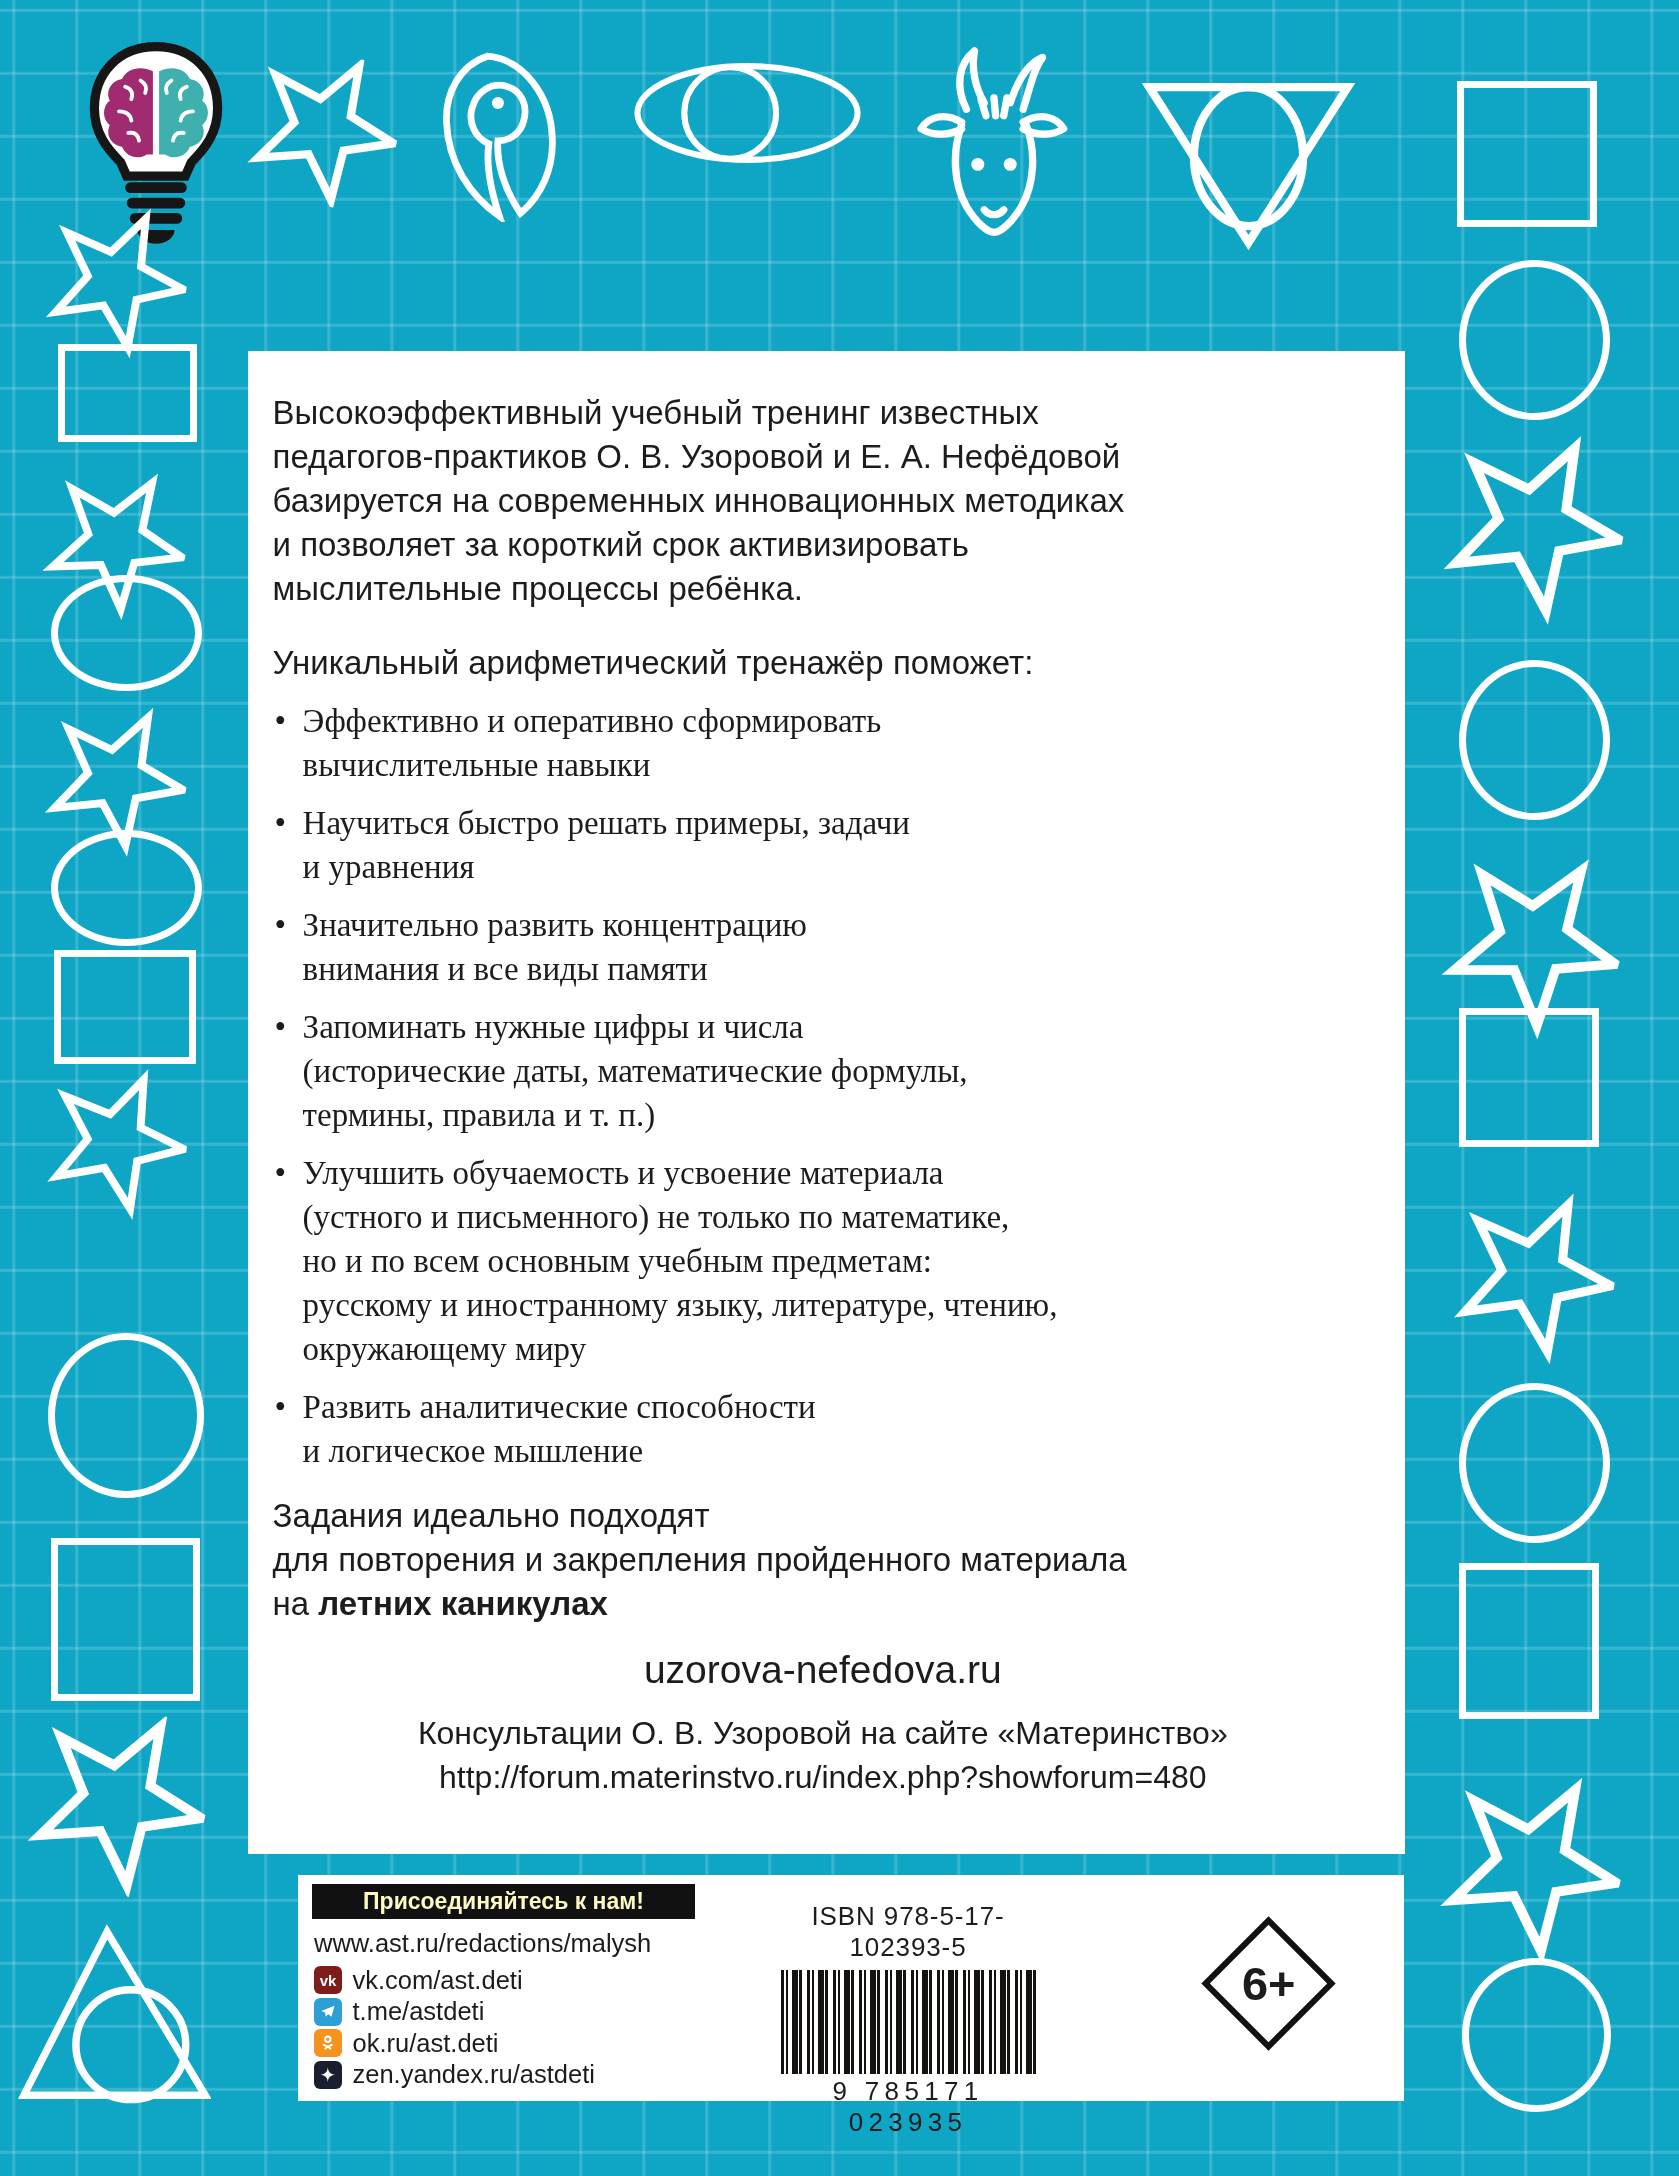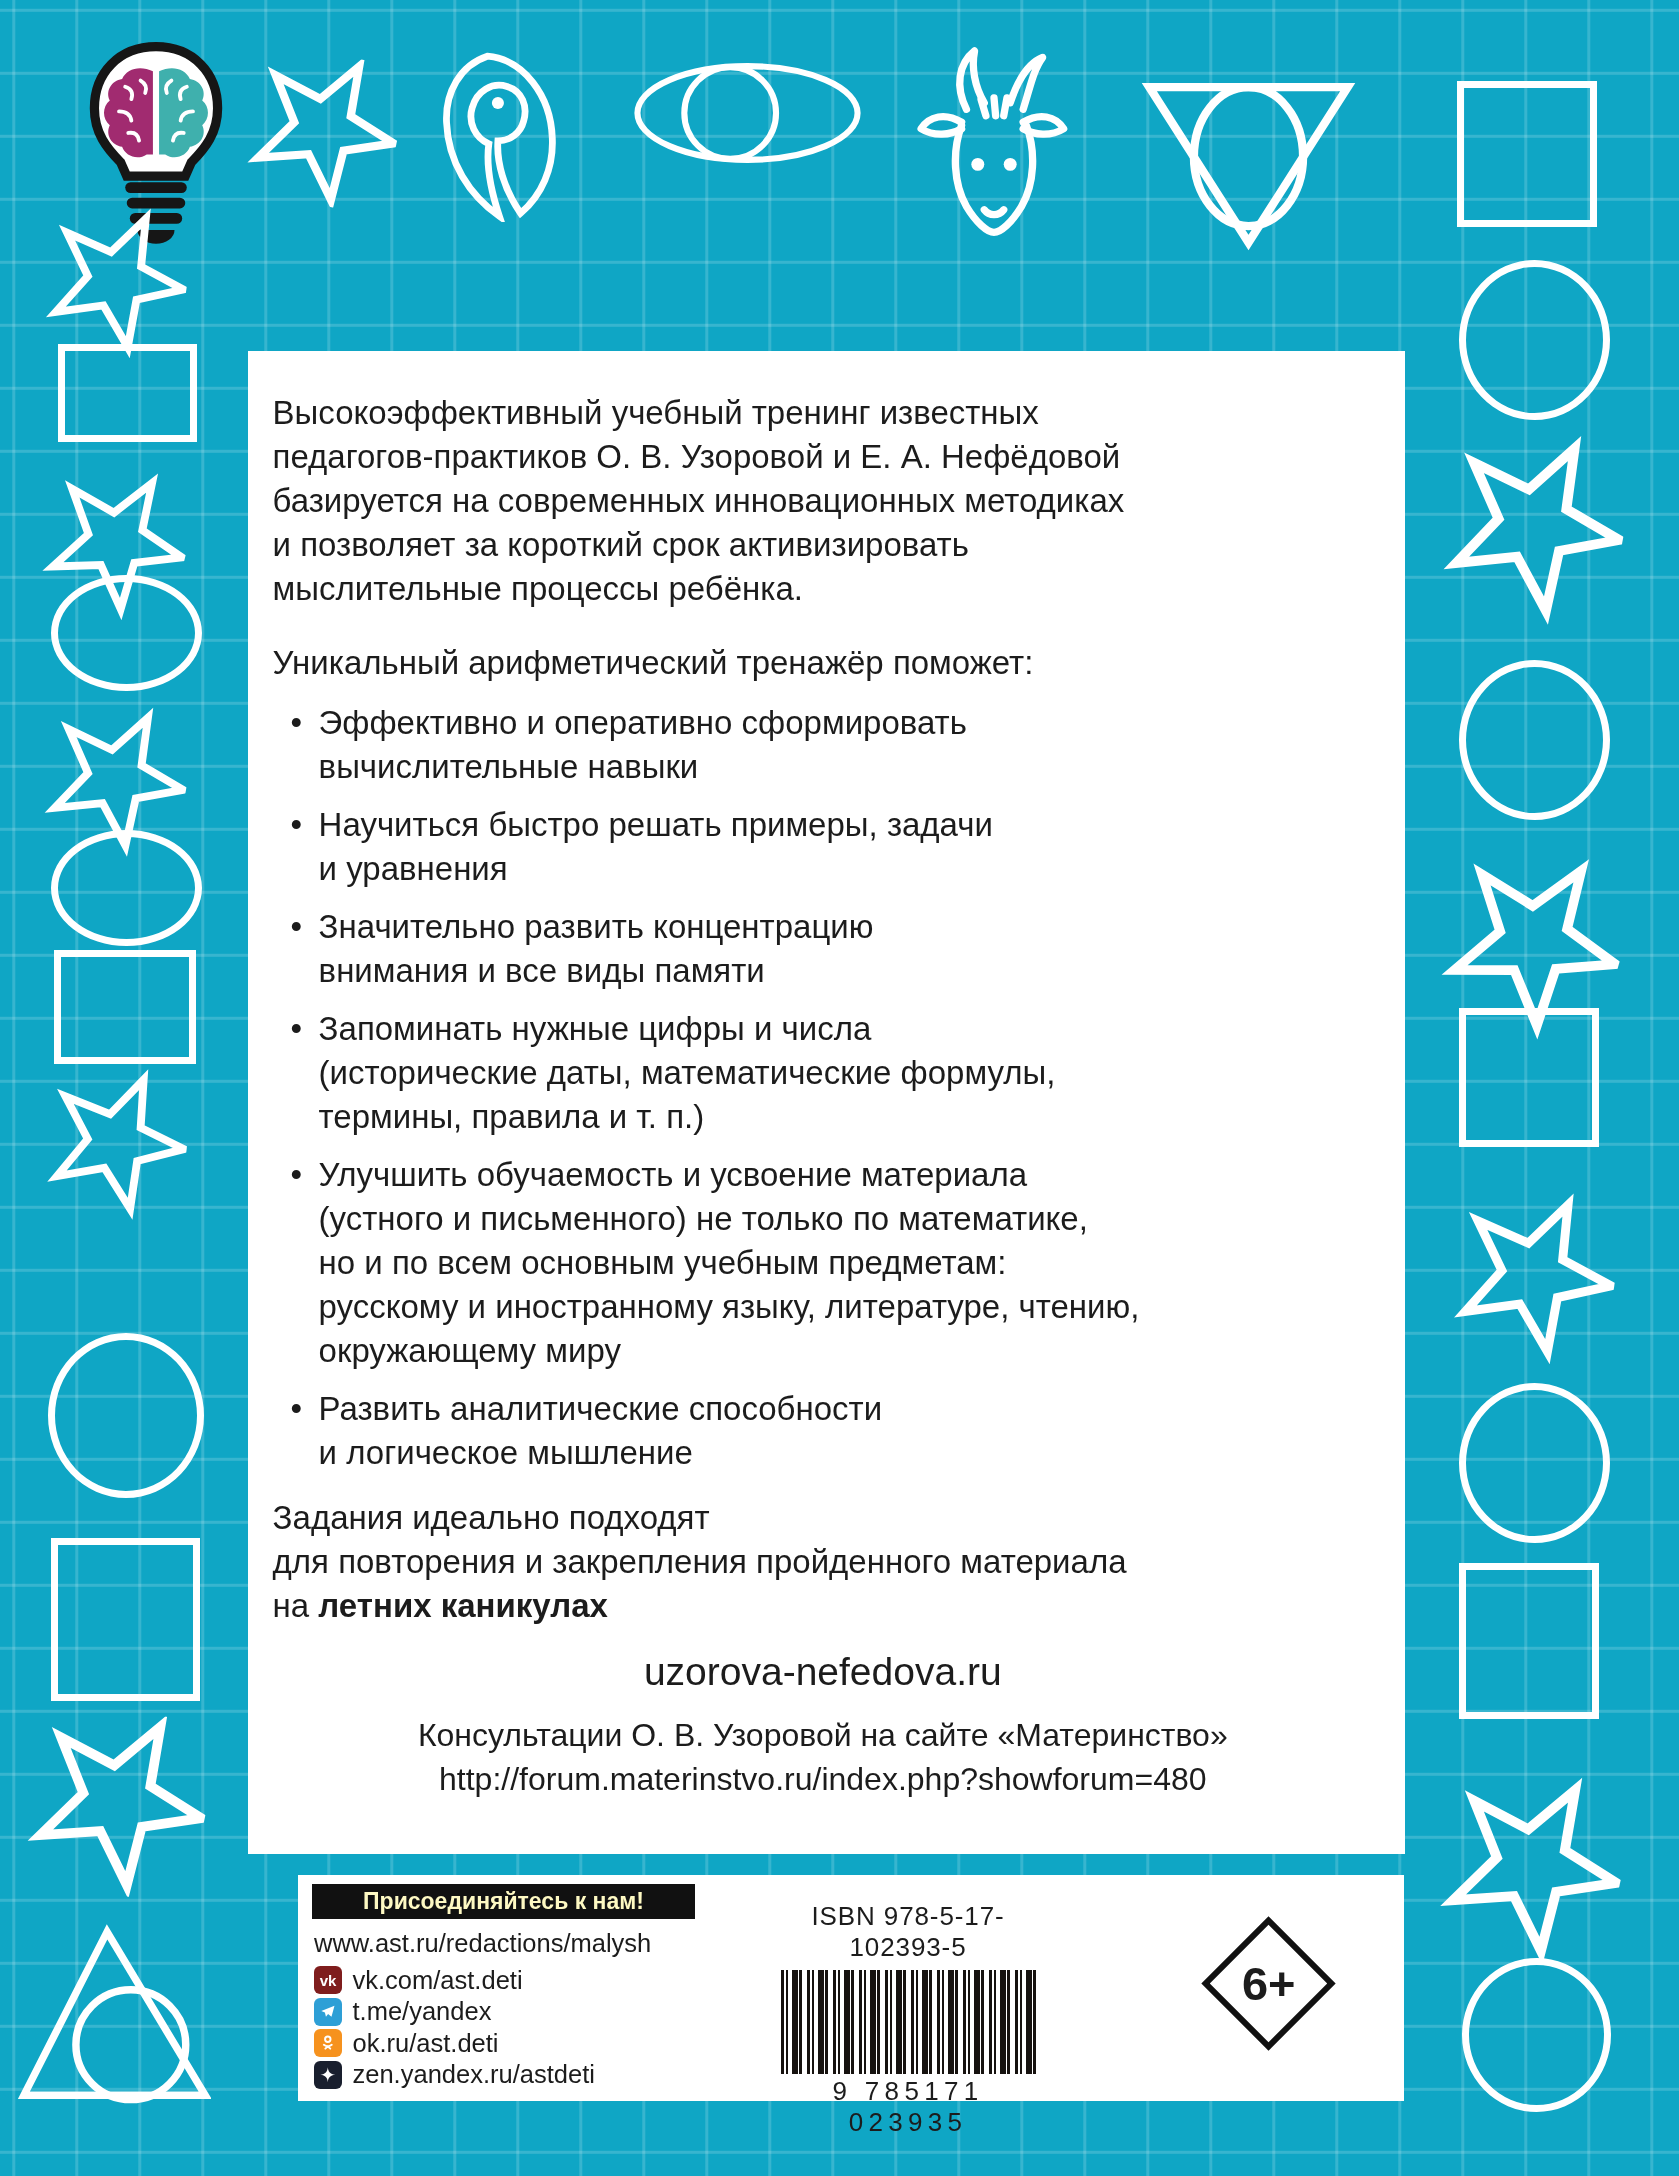--- a/index.html
+++ b/index.html
@@ -19,21 +19,21 @@
   .ci{border:7px solid #fff;border-radius:50%;box-sizing:border-box;}
   svg.star-svg{overflow:visible;}
 
   
   .card{
     position:absolute;left:248px;top:351px;width:1157px;height:1503px;
     background:#fff;box-sizing:border-box;padding:40px 32px 0 24.6px;
   }
   .para{margin:0;font-size:33px;line-height:44px;white-space:pre-line;}
   .intro{margin:30px 0 0 0;font-size:33px;line-height:44px;}
-  .bullets{list-style:none;margin:16px;padding:0;}
+  .bullets{list-style:none;margin:0;padding:0;font-family:Liberation Serif, serif;}
   .bullets li{
     position:relative;margin:14px 0 0 0;padding-left:30px;
     font-size:33px;line-height:44px;white-space:pre-line;
   }
   .bullets li::before{
     content:"\2022";position:absolute;left:1.8px;top:0;font-size:33px;line-height:44px;
   }
   .closing{margin:21px 0 0 0;font-size:33px;line-height:44px;white-space:pre-line;}
   .closing b{font-weight:bold;}
   .site{margin-top:21px;text-align:center;font-size:39px;line-height:46px;}
@@ -237,21 +237,21 @@
             <b>vk</b>
           </span>
         <span class="slabel">vk.com/ast.deti</span>
       </li>
       <li class="social-row">
         <span class="sicon tg">
           <svg viewBox="0 0 20 20" width="17.6" height="17.6">
               <path d="M17.6 3 L2.6 9.2 l4.1 1.5 1.2 4.8 2.4-2.9 3.9 3 3.4-12.6z" fill="#fff"></path>
             </svg>
         </span>
-        <span class="slabel">t.me/yandex</span>
+        <span class="slabel">t.me/astdeti</span>
       </li>
       <li class="social-row">
         <span class="sicon ok">
           <svg viewBox="0 0 20 20" width="17.6" height="17.6" fill="none" stroke="#fff" stroke-width="2.2" stroke-linecap="round">
             <circle cx="10" cy="6" r="3.1"></circle>
             <path d="M5.5 12.3 c 2.8 2.2 6.2 2.2 9 0 M7.2 16.6 l 2.8-2.6 2.8 2.6"></path>
           </svg>
         </span>
         <span class="slabel">ok.ru/ast.deti</span>
       </li>

